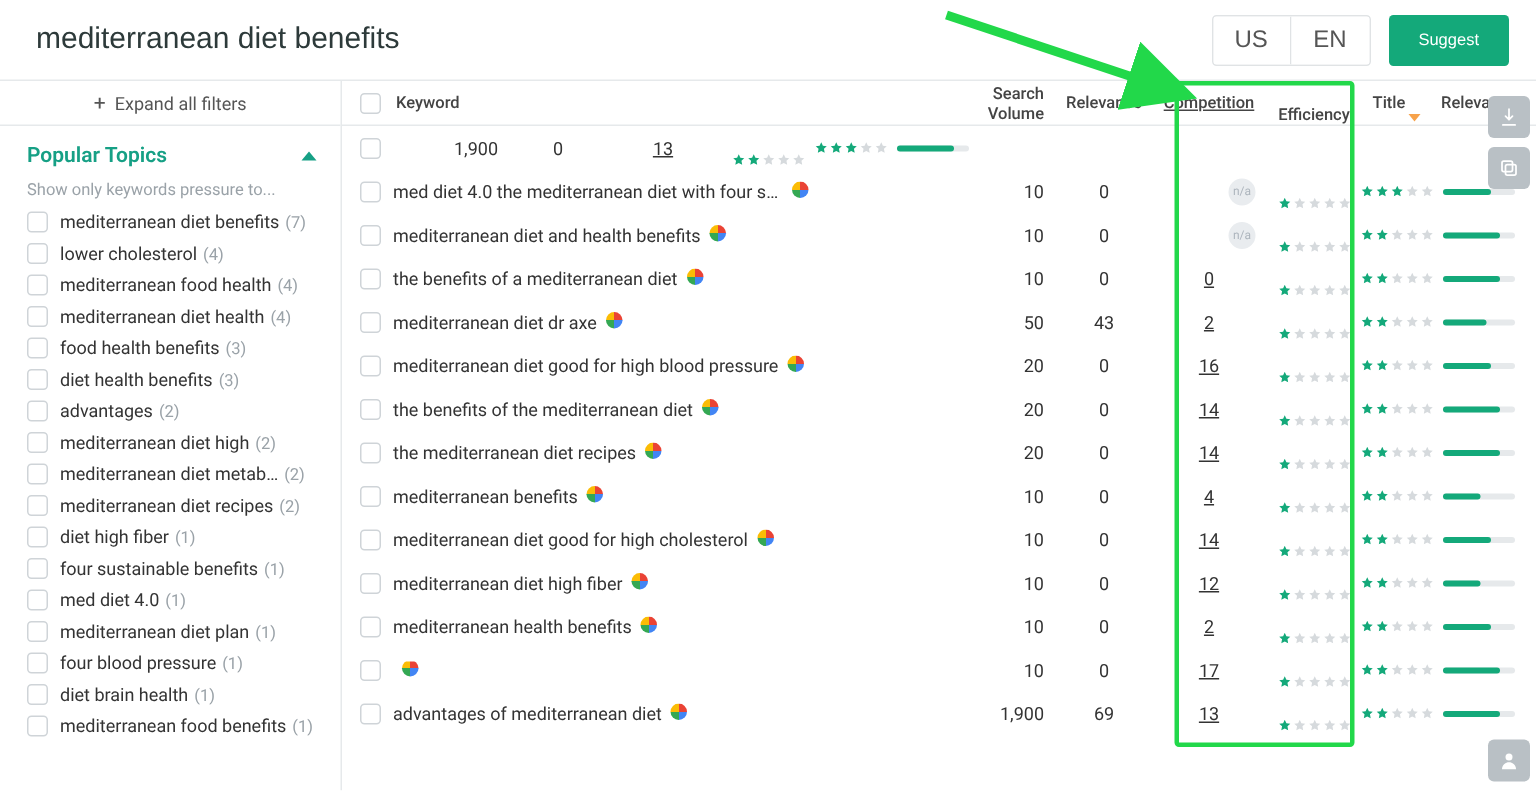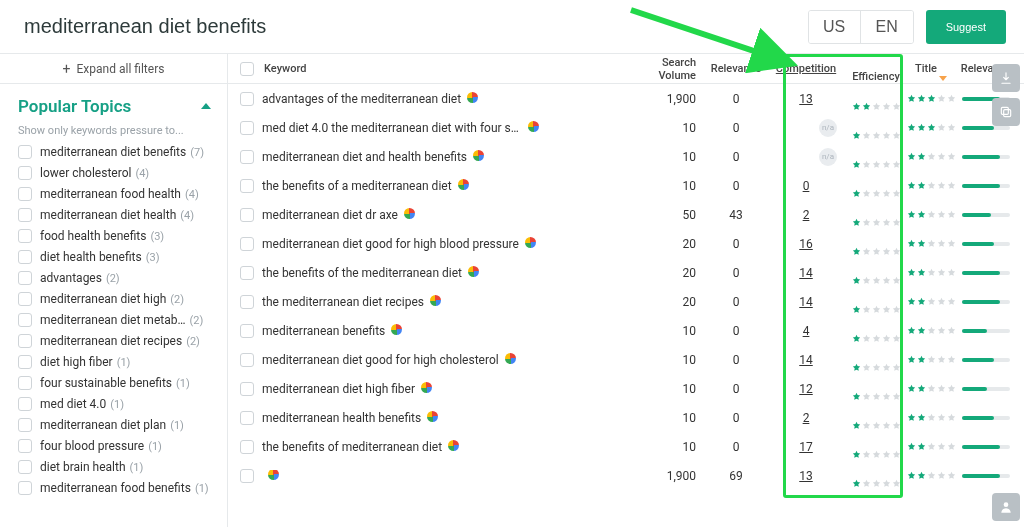--- a/index.html
+++ b/index.html
@@ -13,21 +13,21 @@
   .suggest-btn { height: 34px; padding: 0 20px; border: none; border-radius: 3px; background: #14a97a; color: #fff; font-size: 11px; font-weight: 500; cursor: pointer; }
 
   .body-wrap { display: flex; height: 473px; }
   .sidebar { width: 228px; border-right: 1px solid #e6e9eb; display: flex; flex-direction: column; }
   .expand-row { height: 30px; display: flex; align-items: center; justify-content: center; color: #555; font-size: 12px; border-bottom: 1px solid #e6e9eb; cursor: pointer; }
   .expand-row .plus { margin-right: 6px; font-size: 14px; }
   .side-inner { padding: 12px 16px 0 18px; overflow-y: auto; flex: 1; }
   .side-inner::-webkit-scrollbar { width: 6px; }
   .side-inner::-webkit-scrollbar-thumb { background: #cfd4d8; border-radius: 3px; }
   .topic-head { display: flex; align-items: center; justify-content: space-between; margin-bottom: 8px; }
-  .topic-head .label { color: #16a085; font-weight: 600; font-size: 17px; }
+  .topic-head .label { color: #16a085; font-weight: 600; font-size: 14px; }
   .topic-head .arrow { width: 0; height: 0; border-left: 5px solid transparent; border-right: 5px solid transparent; border-bottom: 6px solid #16a085; }
   .side-hint { color: #9aa2a8; font-size: 11px; margin-bottom: 8px; }
   .filter-item { display: flex; align-items: center; margin-bottom: 7px; cursor: pointer; }
   .chk { width: 14px; height: 14px; border: 1px solid #cfd4d8; border-radius: 3px; margin-right: 8px; flex-shrink: 0; background: #fff; }
   .filter-label { font-size: 12px; color: #333; white-space: nowrap; overflow: hidden; text-overflow: ellipsis; max-width: 155px; }
   .filter-count { color: #9aa2a8; font-size: 11px; margin-left: 4px; }
 
   .main { flex: 1; display: flex; flex-direction: column; position: relative; }
   .col-header { display: flex; align-items: center; height: 30px; border-bottom: 1px solid #e6e9eb; padding: 0 8px 0 12px; font-size: 11px; color: #444; font-weight: 500; }
   .hchk { width: 14px; height: 14px; border: 1px solid #cfd4d8; border-radius: 3px; margin-right: 10px; }
@@ -187,24 +187,20 @@
       <span class="col c-sv">Search Volume</span>
       <span class="col c-diff">Relevance</span>
       <span class="col c-comp">Competition</span>
       <span class="col c-eff">Efficiency</span>
       <span class="col c-title"><span>Title</span><span class="sort-arrow"></span></span>
       <span class="col c-rel">Relevance</span>
     </div>
     <div class="rows" id="rows">
         <div class="row">
           <span class="chk"></span>
-          <span class="kw">
-            <span class="text">advantages of the mediterranean diet</span>
-            <span class="g-icon"></span>
-          </span>
           <span class="col c-sv val">1,900</span>
           <span class="col c-diff val">0</span>
           <span class="col c-comp val">13</span>
           <span class="col c-eff"><span class="stars">
               <span class="star">
                 <svg viewBox="0 0 24 24">
                   <path fill="#14a97a" d="M12 2l2.9 6.3 6.9.9-5 4.7 1.3 6.8L12 17.8 5.9 20.7l1.3-6.8-5-4.7 6.9-.9z"></path>
                 </svg>
               </span>
               <span class="star">
@@ -968,21 +964,20 @@
                 <svg viewBox="0 0 24 24">
                   <path fill="#d6dadd" d="M12 2l2.9 6.3 6.9.9-5 4.7 1.3 6.8L12 17.8 5.9 20.7l1.3-6.8-5-4.7 6.9-.9z"></path>
                 </svg>
               </span>
             </span></span>
           <span class="col c-rel"><span class="bar"><span class="fill" style="width:66%"></span></span></span>
         </div>
         <div class="row">
           <span class="chk"></span>
           <span class="kw">
-            <span class="text">the benefits of mediterranean diet</span>
             <span class="g-icon"></span>
           </span>
           <span class="col c-sv val">10</span>
           <span class="col c-diff val">0</span>
           <span class="col c-comp val">17</span>
           <span class="col c-eff"><span class="stars">
               <span class="star">
                 <svg viewBox="0 0 24 24">
                   <path fill="#14a97a" d="M12 2l2.9 6.3 6.9.9-5 4.7 1.3 6.8L12 17.8 5.9 20.7l1.3-6.8-5-4.7 6.9-.9z"></path>
                 </svg>
@@ -1033,20 +1028,21 @@
                 <svg viewBox="0 0 24 24">
                   <path fill="#d6dadd" d="M12 2l2.9 6.3 6.9.9-5 4.7 1.3 6.8L12 17.8 5.9 20.7l1.3-6.8-5-4.7 6.9-.9z"></path>
                 </svg>
               </span>
             </span></span>
           <span class="col c-rel"><span class="bar"><span class="fill" style="width:80%"></span></span></span>
         </div>
         <div class="row">
           <span class="chk"></span>
           <span class="kw">
+            <span class="text">advantages of mediterranean diet</span>
             <span class="g-icon"></span>
           </span>
           <span class="col c-sv val">1,900</span>
           <span class="col c-diff val">69</span>
           <span class="col c-comp val">13</span>
           <span class="col c-eff"><span class="stars">
               <span class="star">
                 <svg viewBox="0 0 24 24">
                   <path fill="#14a97a" d="M12 2l2.9 6.3 6.9.9-5 4.7 1.3 6.8L12 17.8 5.9 20.7l1.3-6.8-5-4.7 6.9-.9z"></path>
                 </svg>

